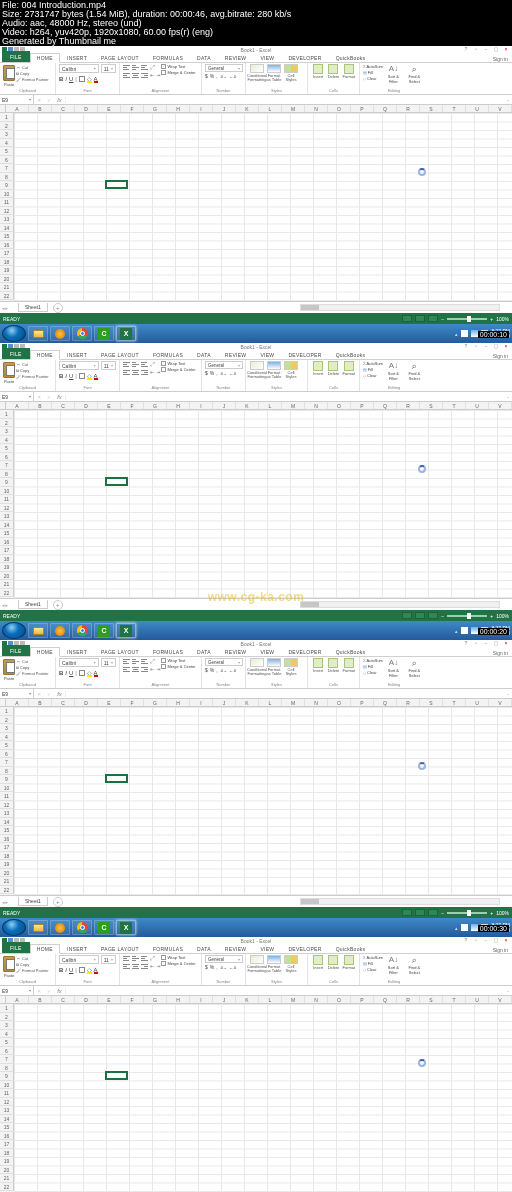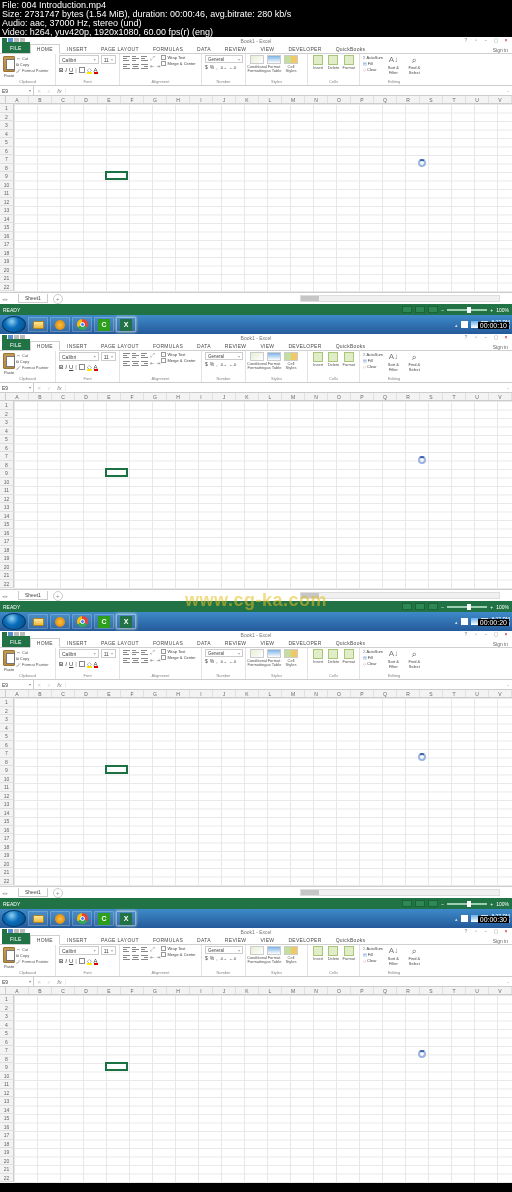--- a/index.html
+++ b/index.html
@@ -114,30 +114,31 @@
   .tb-btn.chrome .i::after { content: ""; position: absolute; inset: 3px; background: #4285f4; border-radius: 50%; border: 1px solid #fff; }
   .tb-btn.qb .i { width: 12px; height: 12px; background: #2ca01c; display: flex; align-items: center; justify-content: center; color: #fff; font-size: 7px; font-weight: bold; }
   .tb-btn.excel .i { width: 12px; height: 12px; background: #217346; color: #fff; font-size: 7px; font-weight: bold; display: flex; align-items: center; justify-content: center; position: relative; }
   .tb-btn.excel { box-shadow: 0 0 3px rgba(255,255,200,0.8); border-color: rgba(255,255,255,0.4); }
 
   .tray { position: absolute; right: 2px; display: flex; align-items: center; gap: 3px; font-size: 5px; color: #fff; }
   .tray .t-ico { width: 7px; height: 7px; }
   .tray .clock { text-align: right; }
   .tray .clock div { font-size: 5px; line-height: 1; }
 
-  .watermark { position: absolute; left: 50%; transform: translateX(-50%); font-size: 18px; font-weight: bold; color: rgba(230, 190, 30, 0.55); z-index: 100; pointer-events: none; letter-spacing: 0.5px; }
+  .watermark { position: absolute; left: 50%; transform: translateX(-50%); font-size: 12px; font-weight: bold; color: rgba(230, 190, 30, 0.55); z-index: 100; pointer-events: none; letter-spacing: 0.5px; }
 </style>
 </head>
 <body>
 
 <div class="meta-text">
   <div>File: 004 Introduction.mp4</div>
   <div>Size: 2731747 bytes (1.54 MiB), duration: 00:00:46, avg.bitrate: 280 kb/s</div>
-  <div>Audio: aac, 37000 Hz, stereo (und)</div>
+  <div>Audio: aac, 48000 Hz, stereo (und)</div>
   <div>Video: h264, yuv420p, 1920x1080, 60.00 fps(r) (eng)</div>
+  <div>Generated by Thumbnail me</div>
 </div>
 
 <div id="frames-container">
 <div class="screenshot-block" style="position: relative;">
   <div class="excel-window">
 
     <div class="titlebar">
       <div class="left-icons">
         <span class="t-icon" style="background:#217346"></span>
         <span class="t-icon" style="background:#5a8ecf"></span>

